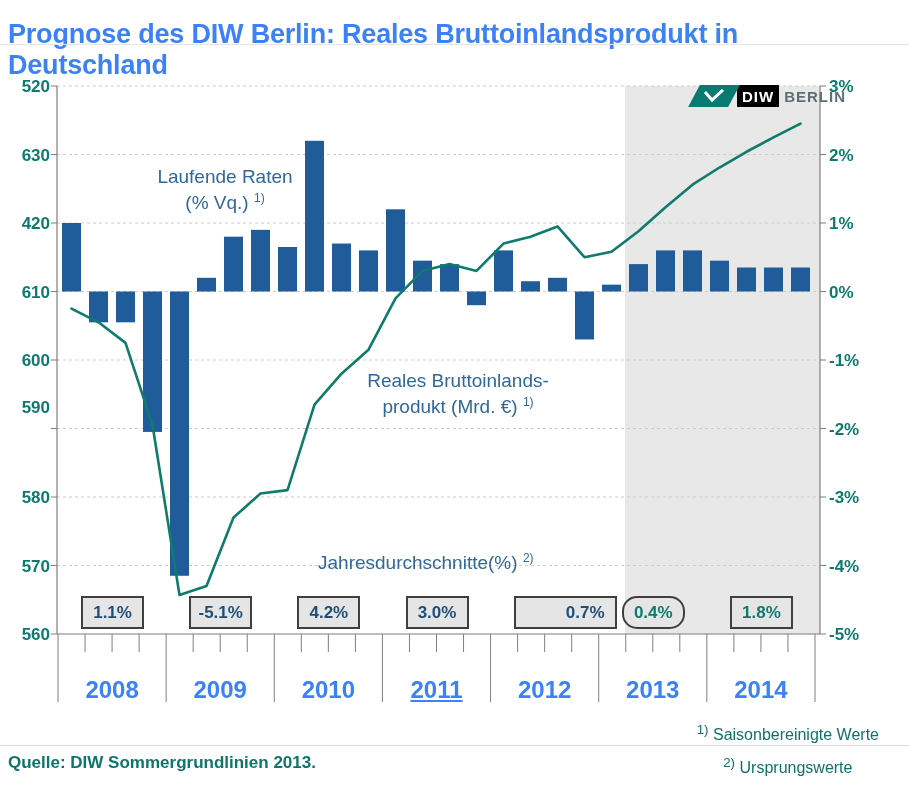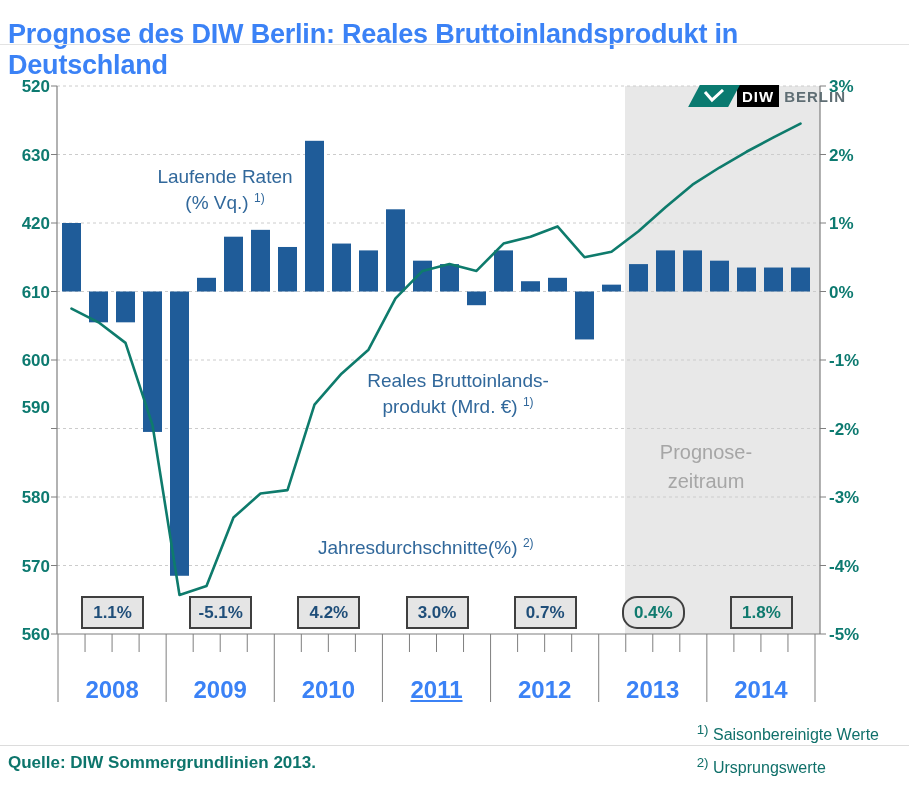--- a/index.html
+++ b/index.html
@@ -22,21 +22,21 @@
   .logo{position:absolute;left:694px;top:85px;height:22px;display:flex;align-items:stretch;}
   .logo-swoosh{display:inline-block;width:40px;background:#0a7a70;transform:skewX(-28deg);
                display:flex;align-items:center;justify-content:center;}
   .logo-swoosh svg{transform:skewX(28deg);}
   .logo-diw{background:#000000;color:#fff;font-weight:bold;font-size:15px;display:flex;
             align-items:center;padding:0 5px;margin-left:3px;letter-spacing:1px;}
   .logo-berlin{color:#5f6e74;font-weight:bold;font-size:15px;display:flex;align-items:center;
                padding-left:5px;letter-spacing:1px;}
   .footer-rule{position:absolute;left:0;top:745px;width:909px;height:1px;background:#dcdcdc;}
   .quelle{position:absolute;left:8px;top:753px;font-size:17px;font-weight:bold;color:#0d756c;}
-  .footnotes{position:absolute;right:30px;top:716px;text-align:left;color:#10706a;font-size:16px;line-height:28px;}
+  .footnotes{position:absolute;right:30px;top:716px;text-align:center;color:#10706a;font-size:16px;line-height:28px;}
 </style>
 </head>
 <body>
 
 <div class="page">
 
   <div class="title">Prognose des DIW Berlin: Reales Bruttoinlandsprodukt in Deutschland</div>
   <div class="header-rule"></div>
 
   <svg class="chart" id="chart-svg" width="909" height="805" viewBox="0 0 909 805">
@@ -159,21 +159,21 @@
       <div class="year-label" style="left:382.42857142857144px;width:108.14285714285714px;text-decoration:underline;">2011</div>
       <div class="year-label" style="left:490.57142857142856px;width:108.14285714285714px;">2012</div>
       <div class="year-label" style="left:598.7142857142857px;width:108.14285714285714px;">2013</div>
       <div class="year-label" style="left:706.8571428571429px;width:108.14285714285714px;">2014</div>
     </div>
   <div id="avg-boxes">
       <div class="avg-box" style="left:81.07142857142857px;color:#1f4e79;">1.1%</div>
       <div class="avg-box" style="left:189.21428571428572px;color:#1f4e79;">-5.1%</div>
       <div class="avg-box" style="left:297.35714285714283px;color:#1f4e79;">4.2%</div>
       <div class="avg-box" style="left:405.5px;color:#1f4e79;">3.0%</div>
-      <div class="avg-box" style="left:513.6428571428571px;color:#1f4e79;">0.7%</div>
+      <div class="avg-box" style="left:513.6428571428571px;color:#1f4e79;padding-left:40px;">0.7%</div>
       <div class="avg-box" style="left:621.7857142857142px;color:#0f7a6e;border-radius:15px;">0.4%</div>
       <div class="avg-box" style="left:729.9285714285714px;color:#0f7a6e;">1.8%</div>
     </div>
 
   <div class="logo">
     <span class="logo-swoosh">
       <svg width="22" height="14" viewBox="0 0 22 14">
         <polyline points="2,3 9,11 20,1" fill="none" stroke="#ffffff" stroke-width="3"></polyline>
       </svg>
     </span>
@@ -186,29 +186,25 @@
     <span>(% Vq.)</span>
     <sup>1)</sup>
   </div>
 
   <div class="annot" style="left:353px;top:368px;width:210px;">
     <span>Reales Bruttoinlands-</span><br>
     <span>produkt (Mrd. €)</span>
     <sup>1)</sup>
   </div>
 
-  <div class="annot" style="left:318px;top:535px;width:220px;text-align:left;">
+  <div class="annot" style="left:318px;top:550px;width:220px;text-align:left;">
     <span>Jahresdurchschnitte(%)</span>
     <sup>2)</sup>
   </div>
 
-  <div class="prognose">
-    <span>Prognose-</span><br>
-    <span>zeitraum</span>
-  </div>
 
   <div class="footer-rule"></div>
   <div class="quelle">Quelle: DIW Sommergrundlinien 2013.</div>
   <div class="footnotes">
     <div>
       <sup>1)</sup>
       <span>Saisonbereinigte Werte</span>
     </div>
     <div>
       <sup>2)</sup>

